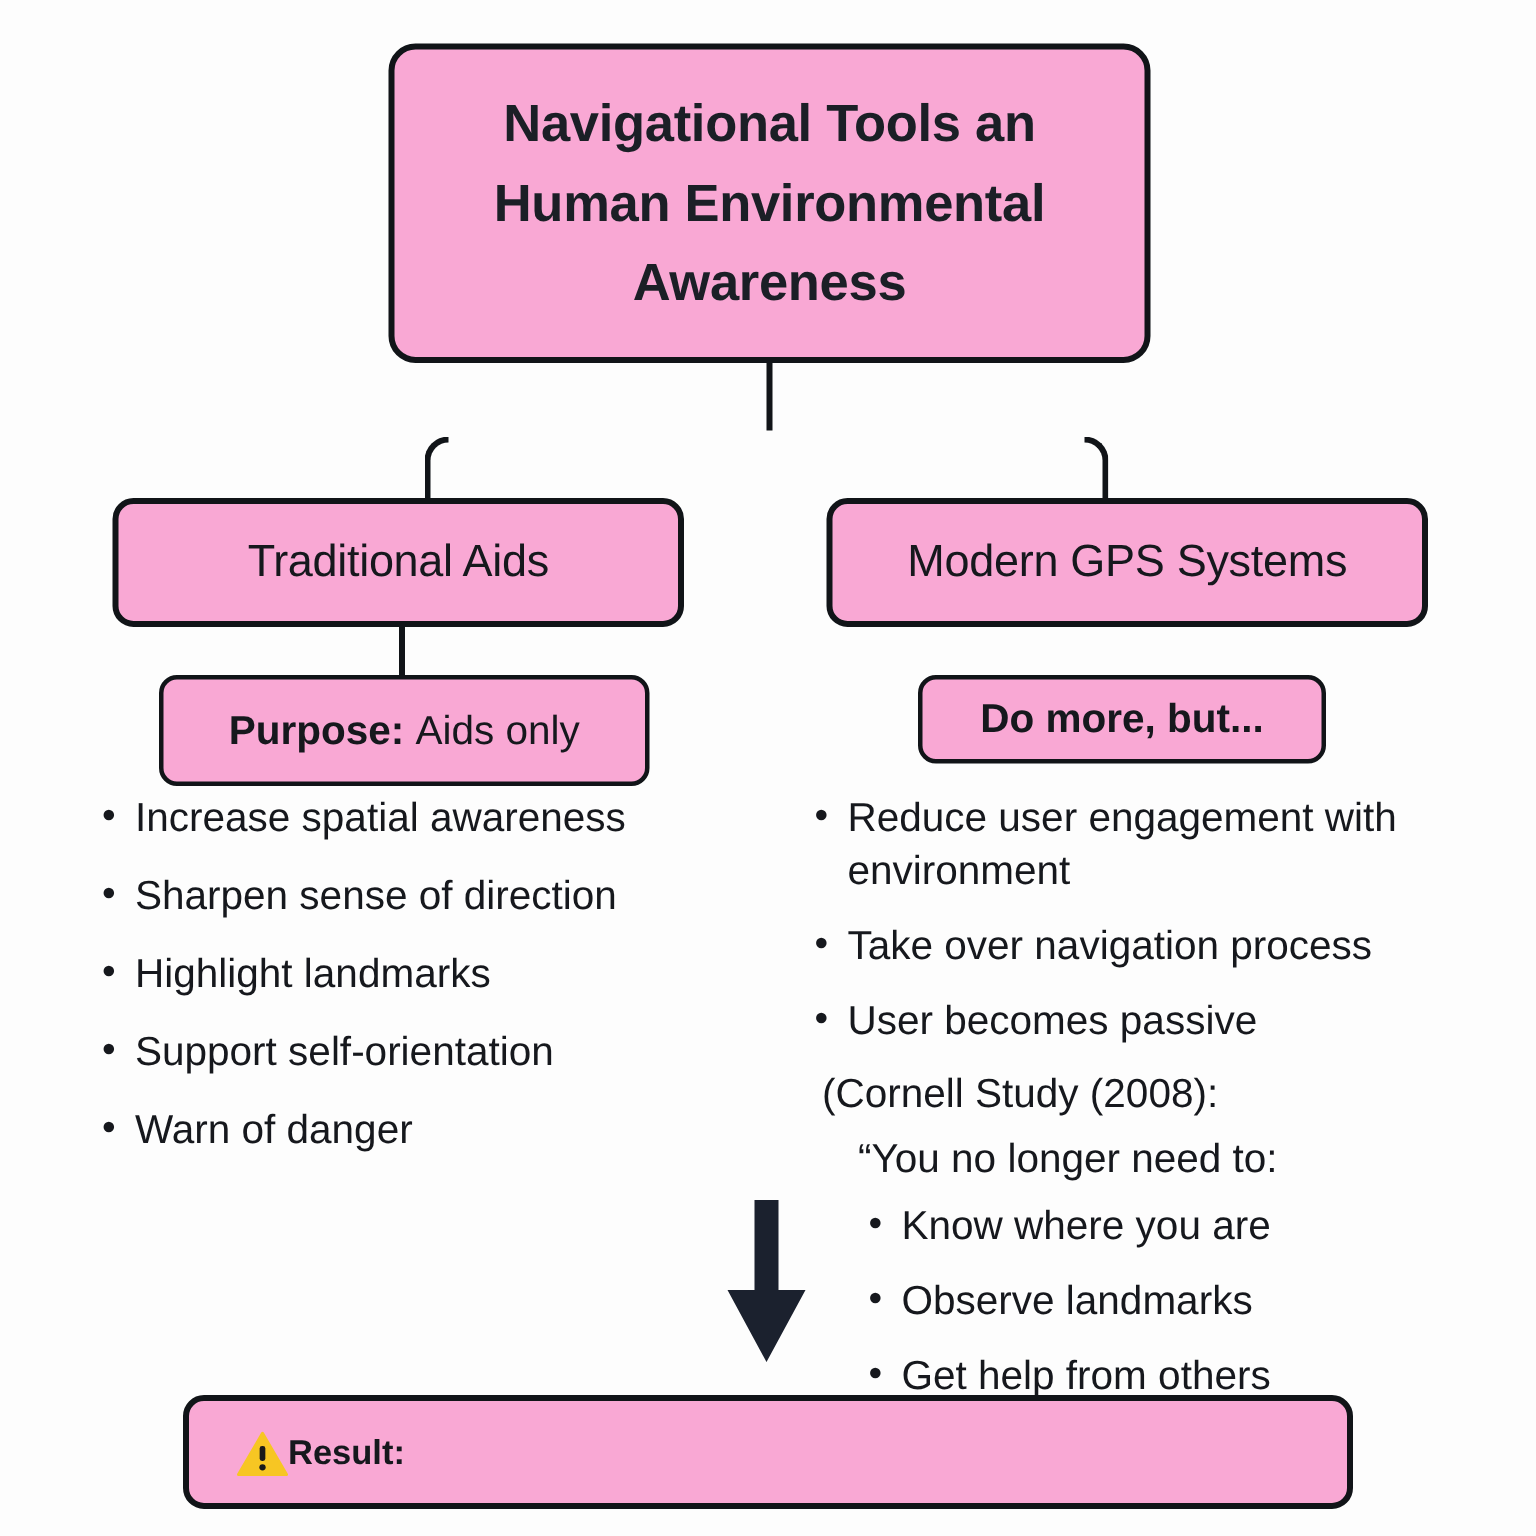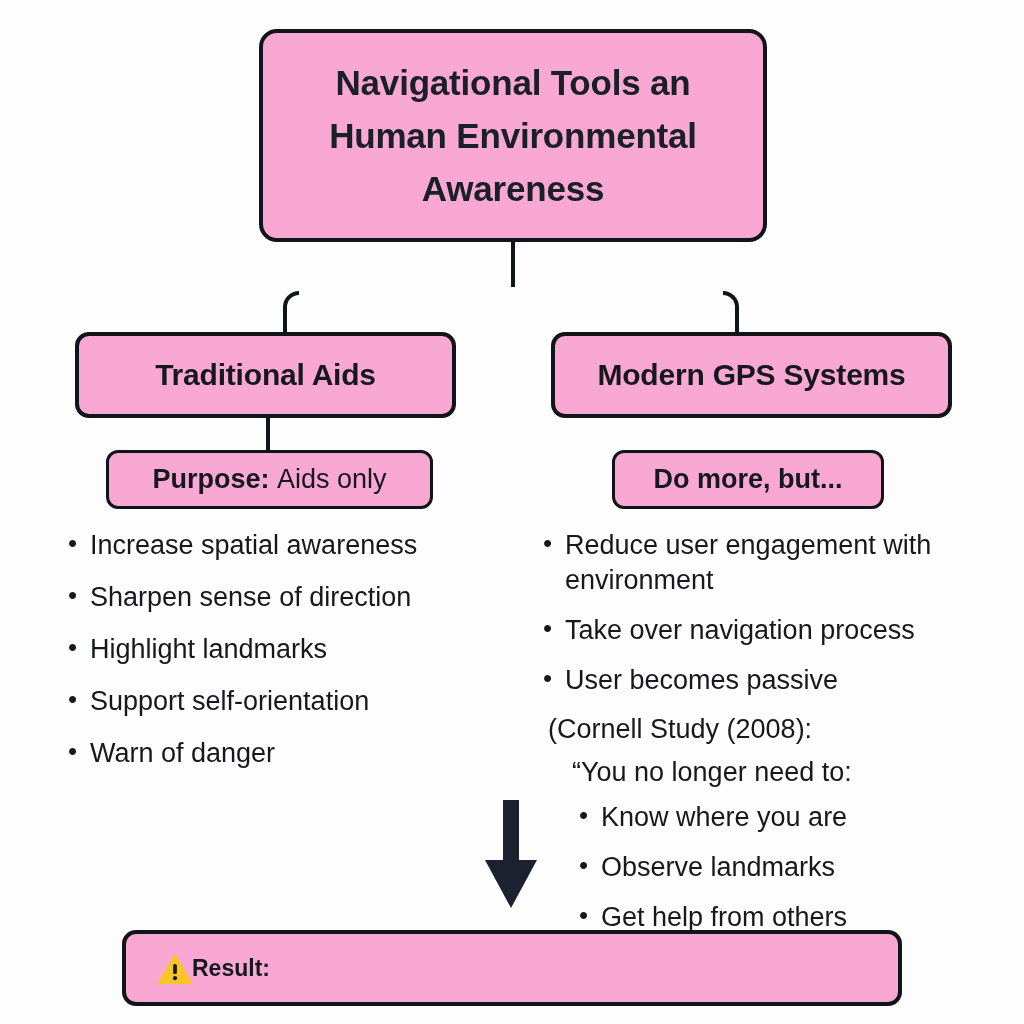--- a/index.html
+++ b/index.html
@@ -58,31 +58,31 @@
     height: 86px;
   }
   #branch-right {
     left: 551px;
     top: 332px;
     width: 401px;
     height: 86px;
   }
   .branch .node-text {
     font-size: 30px;
-    font-weight: bold;
+    font-weight: normal;
     letter-spacing: -0.2px;
     text-align: center;
   }
 
   
   #sub-left {
     left: 106px;
     top: 450px;
     width: 327px;
-    height: 59px;
+    height: 74px;
     border-width: 3px;
     border-radius: 12px;
   }
   #sub-right {
     left: 612px;
     top: 450px;
     width: 272px;
     height: 59px;
     border-width: 3px;
     border-radius: 12px;

